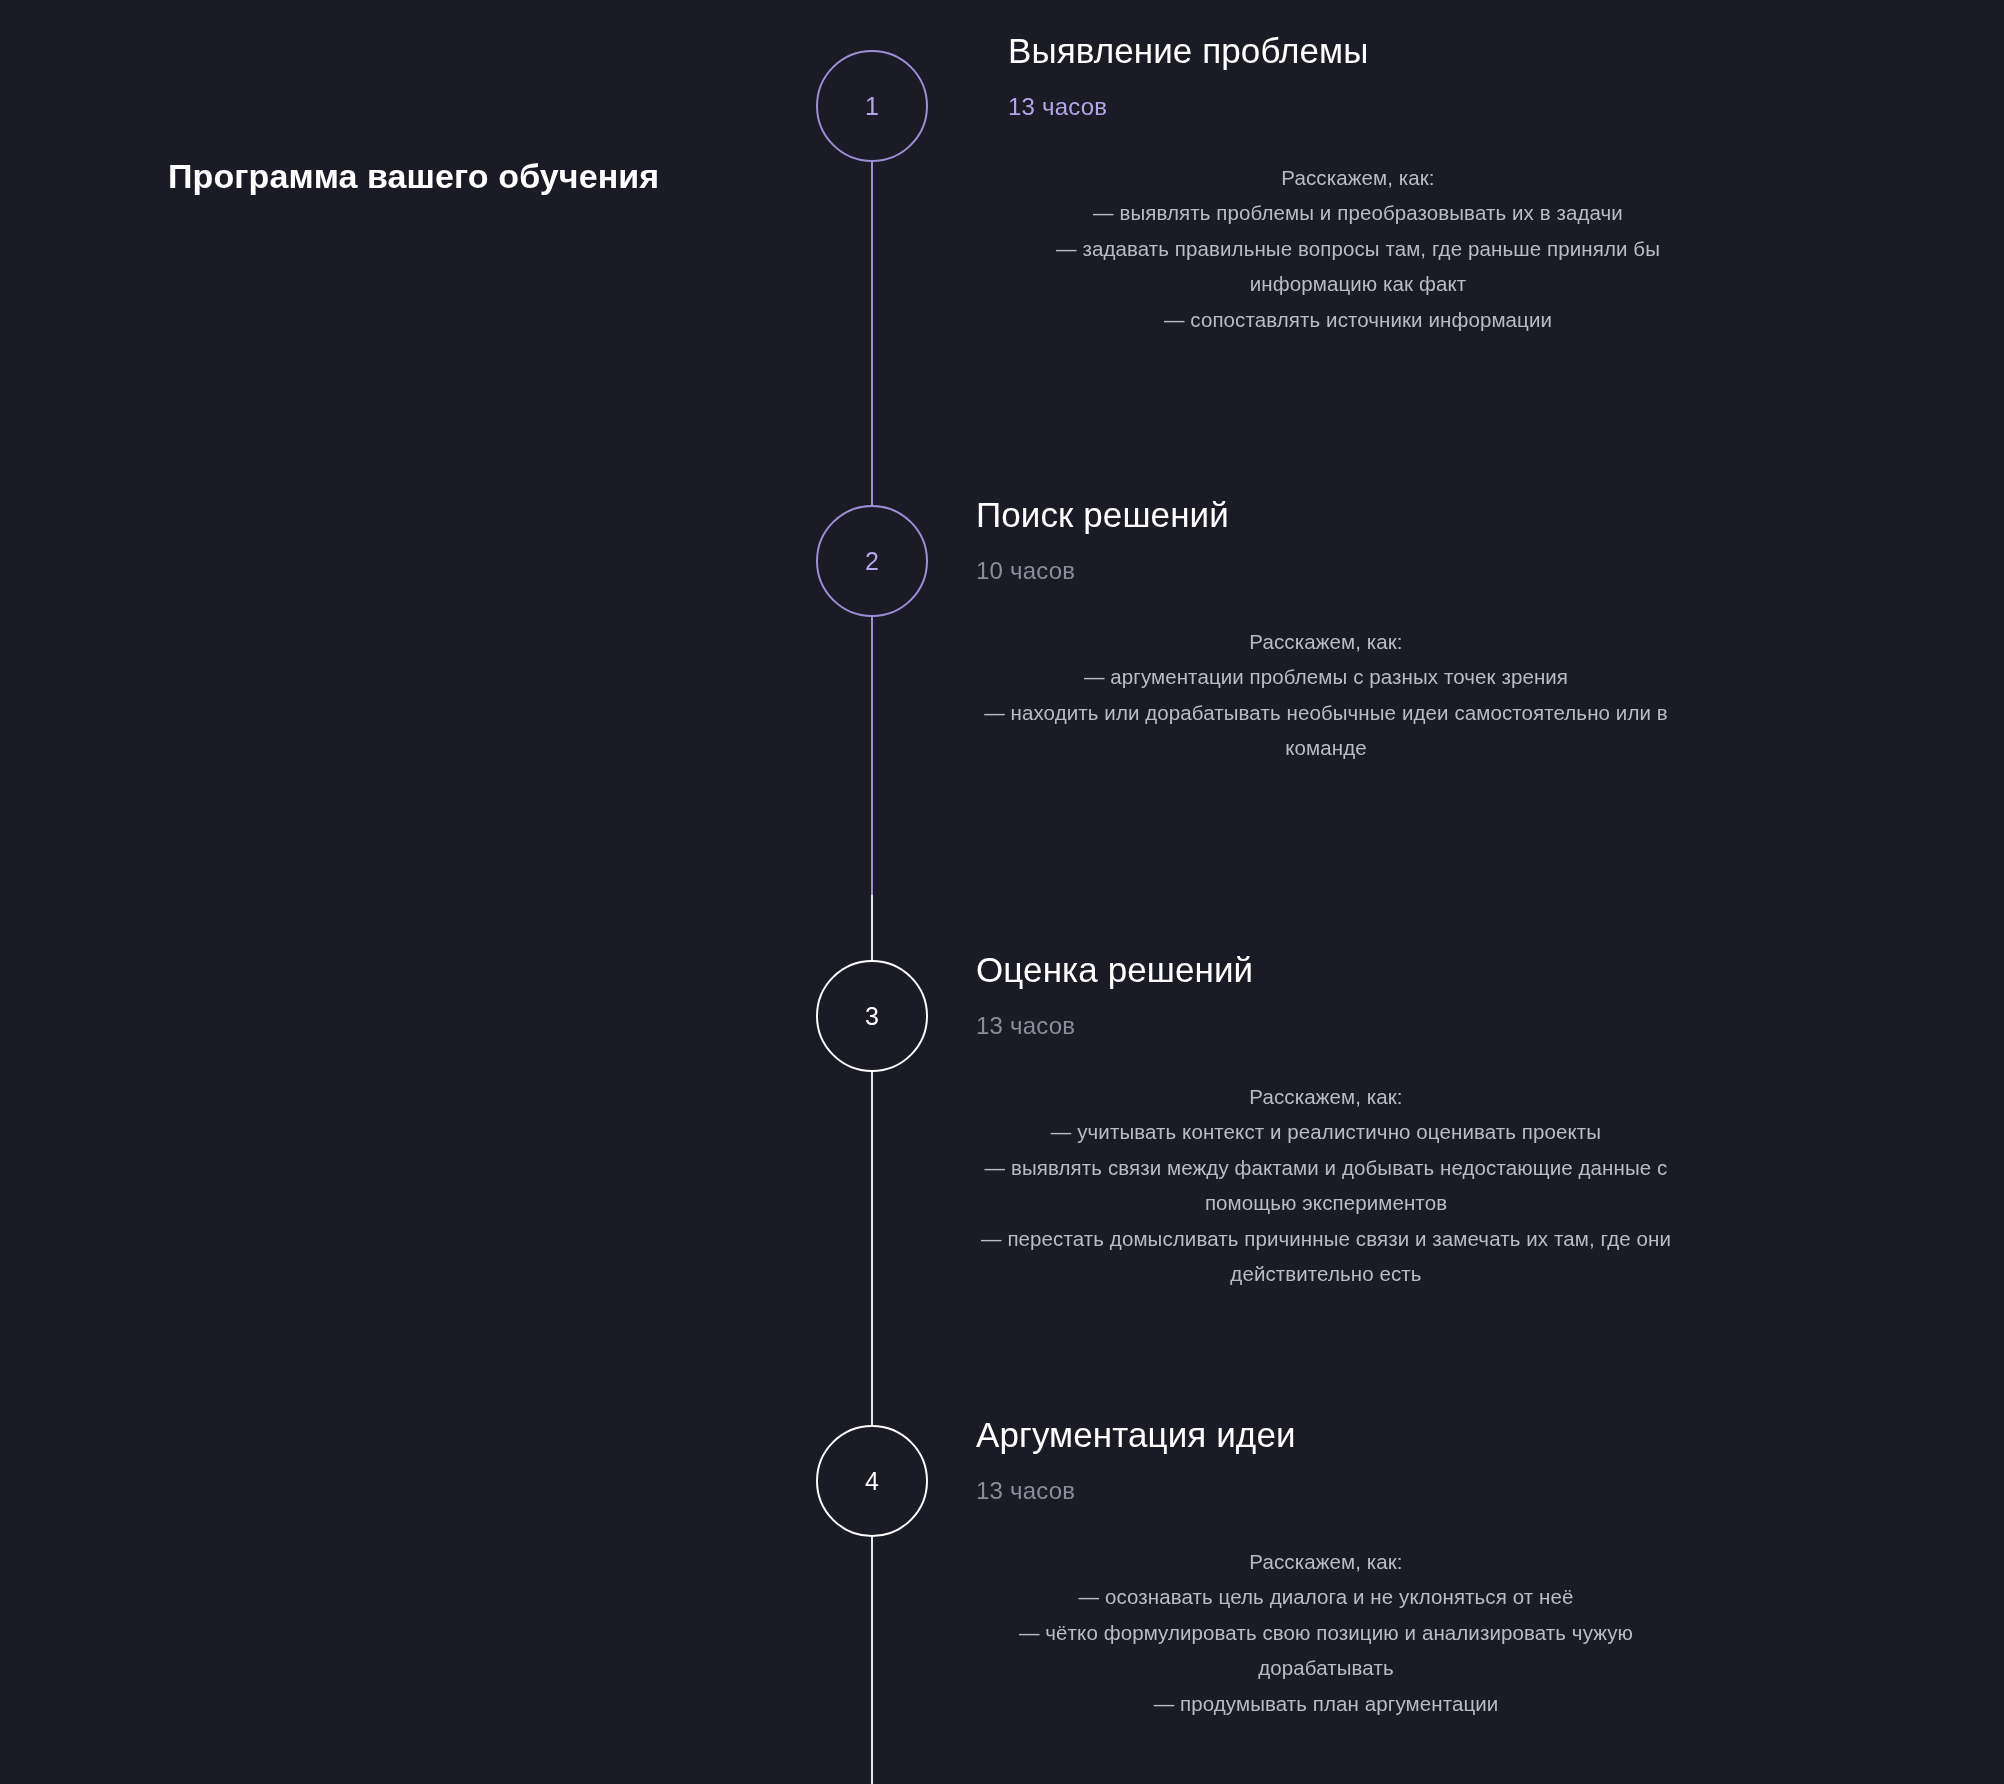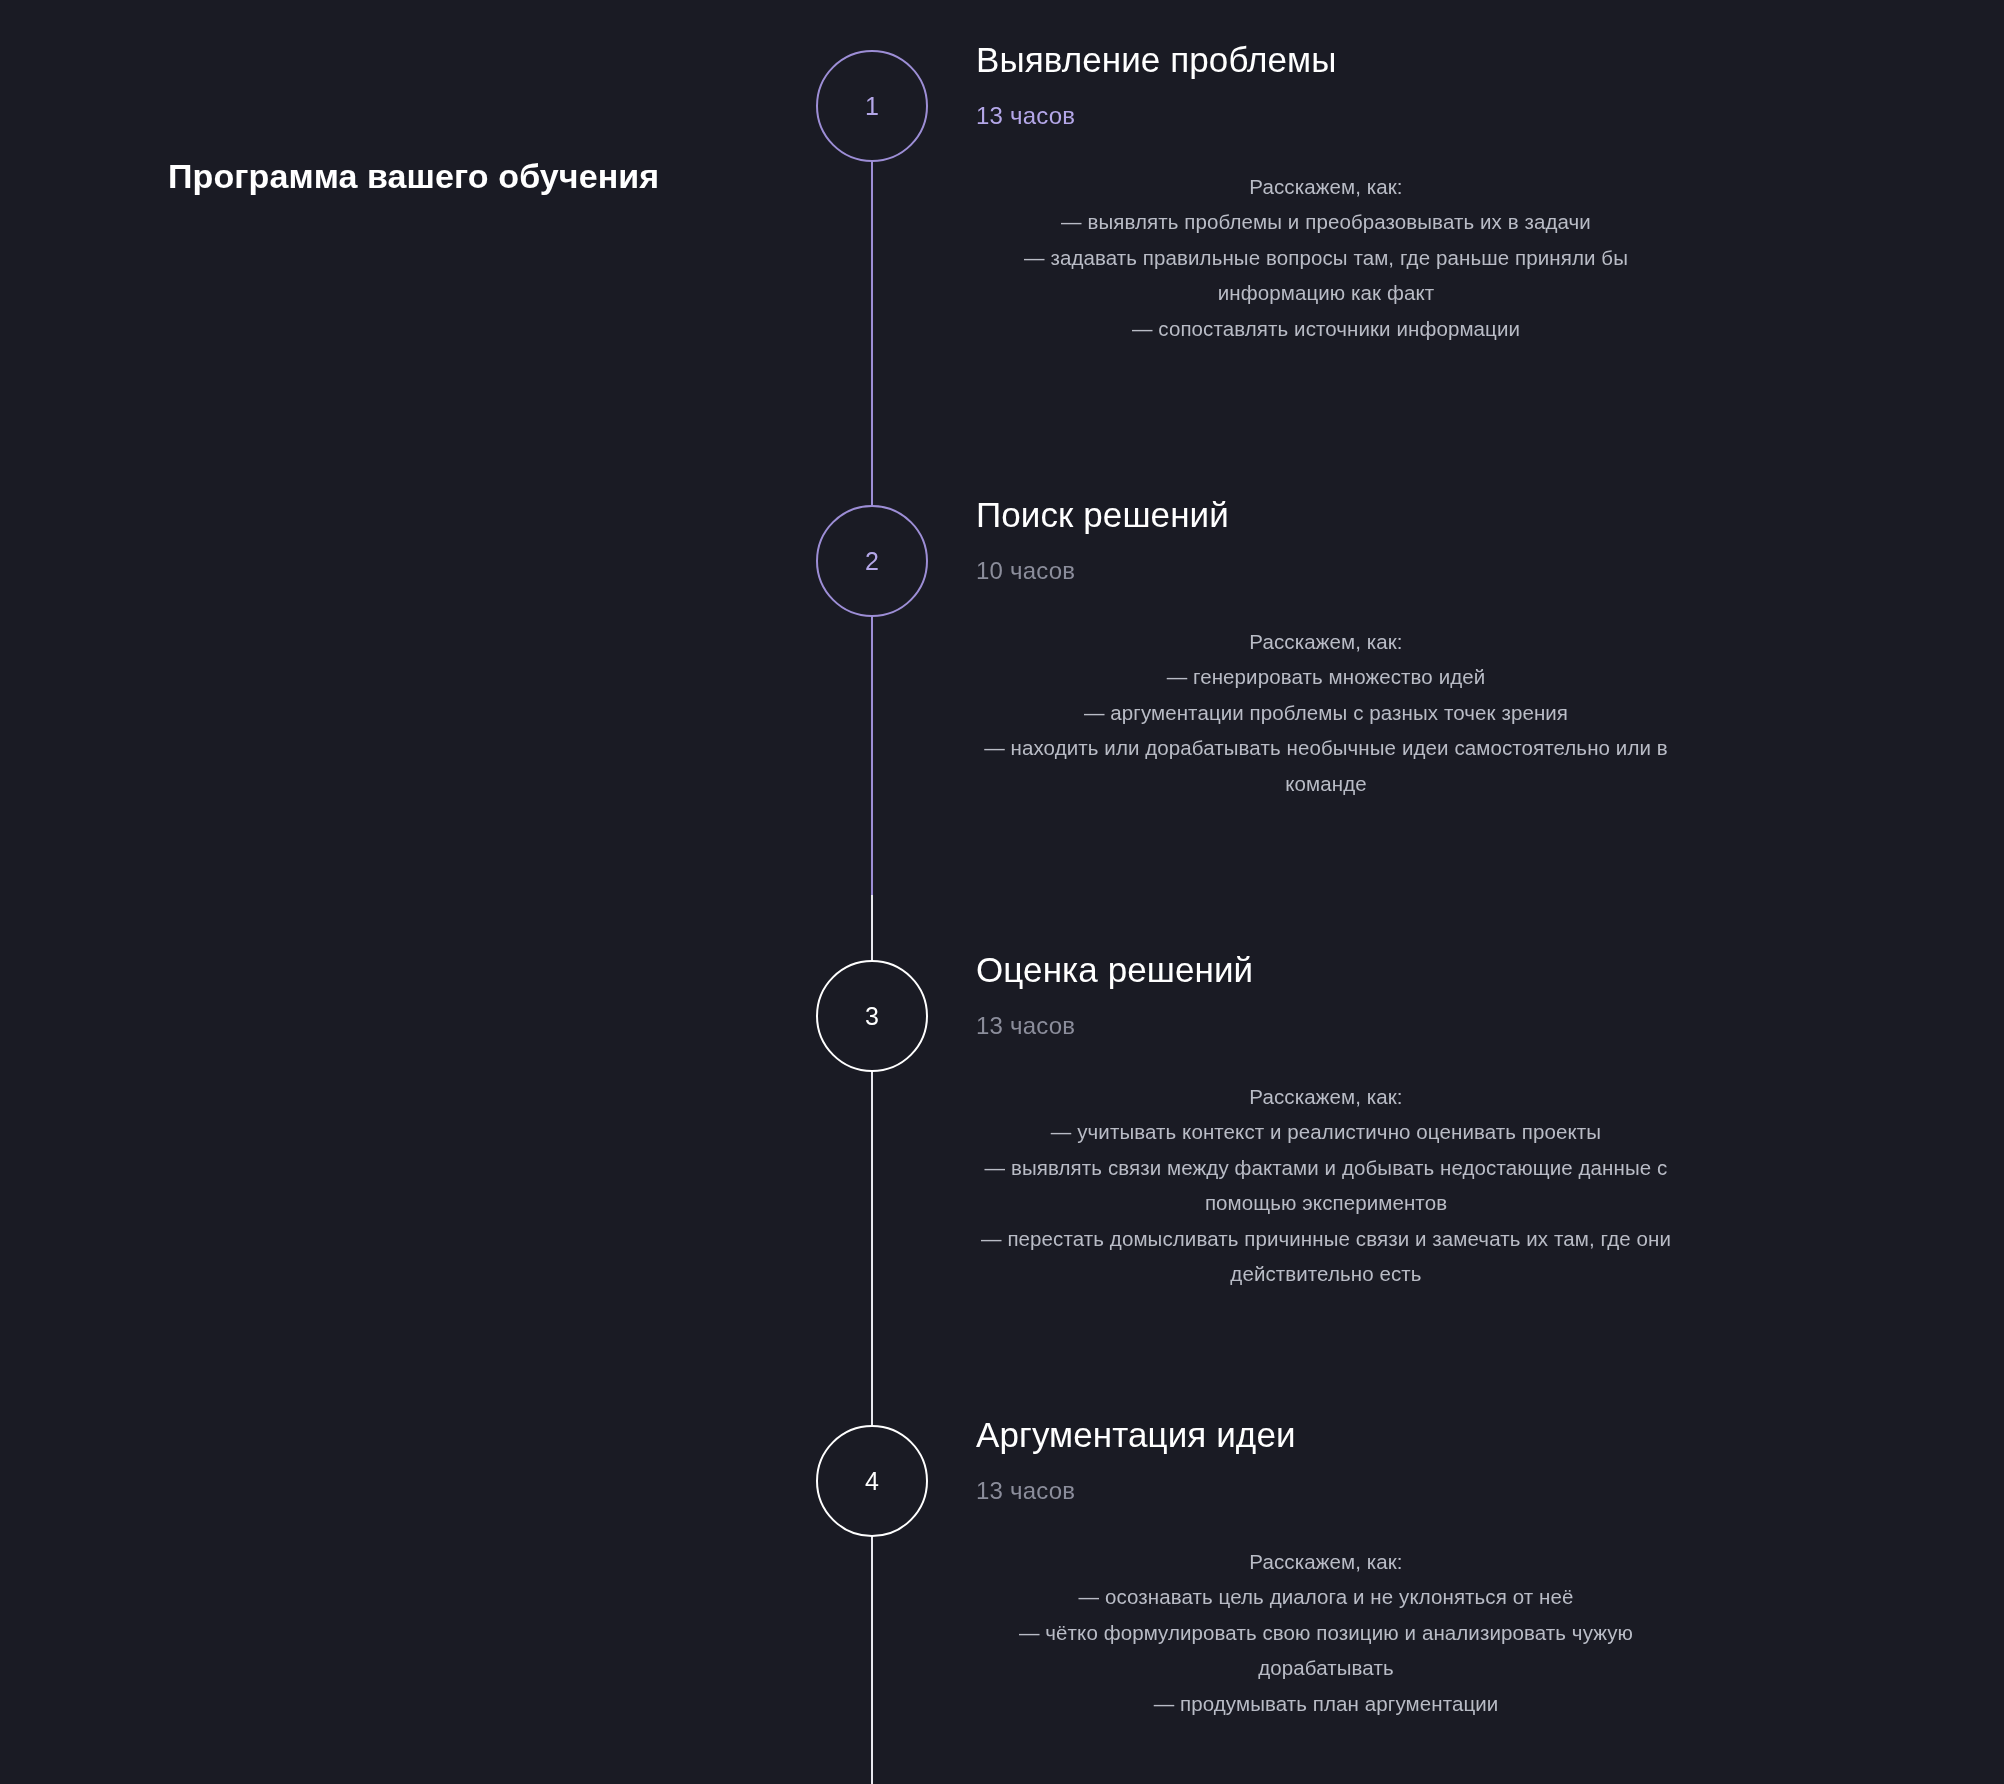--- a/index.html
+++ b/index.html
@@ -80,21 +80,21 @@
   .node-2 { top: 505px; }
   .node-3 { top: 960px; }
   .node-4 { top: 1425px; }
 
   
   .step {
     position: absolute;
     left: 976px;
     width: 740px;
   }
-  .step-1 { top: 38px; }
+  .step-1 { top: 29px; margin-left: 32px; }
   .step-2 { top: 493px; }
   .step-3 { top: 948px; }
   .step-4 { top: 1413px; }
 
   .step-title {
     font-size: 35px;
     line-height: 1.25;
     font-weight: 400;
     color: #ffffff;
     letter-spacing: 0.1px;
@@ -155,21 +155,20 @@
         <span class="bullet">— задавать правильные вопросы там, где раньше приняли бы информацию как факт</span>
         <span class="bullet">— сопоставлять источники информации</span>
       </div>
     </section>
 
     <section class="step step-2">
       <div class="step-title">Поиск решений</div>
       <div class="step-hours">10 часов</div>
       <div class="step-body">
         <span class="lead">Расскажем, как:</span>
-        <span class="bullet">— генерировать множество идей</span>
         <span class="bullet">— аргументации проблемы с разных точек зрения</span>
         <span class="bullet">— находить или дорабатывать необычные идеи самостоятельно или в команде</span>
       </div>
     </section>
 
     <section class="step step-3">
       <div class="step-title">Оценка решений</div>
       <div class="step-hours">13 часов</div>
       <div class="step-body">
         <span class="lead">Расскажем, как:</span>

